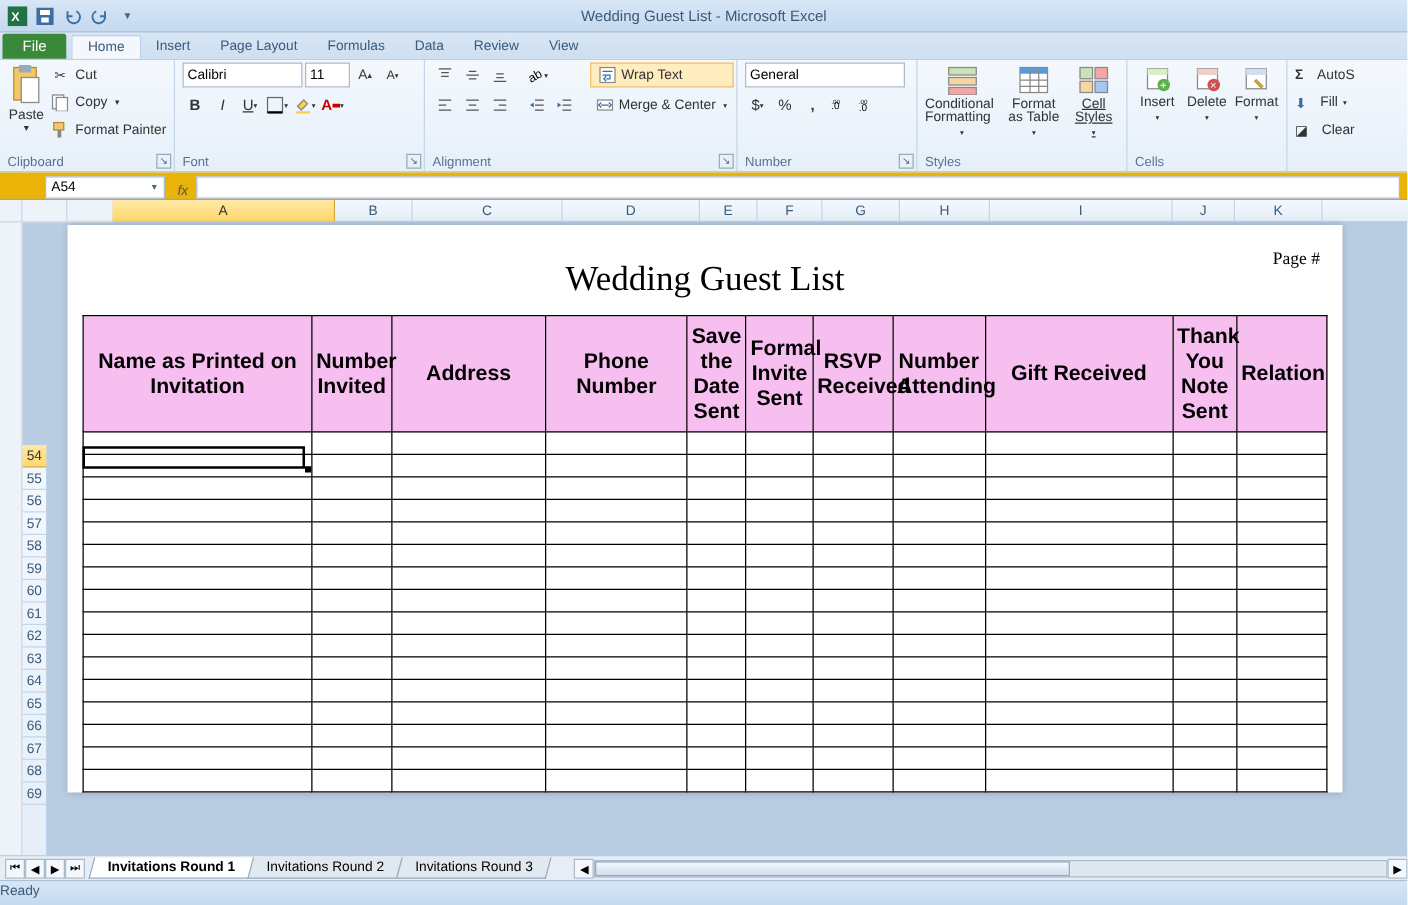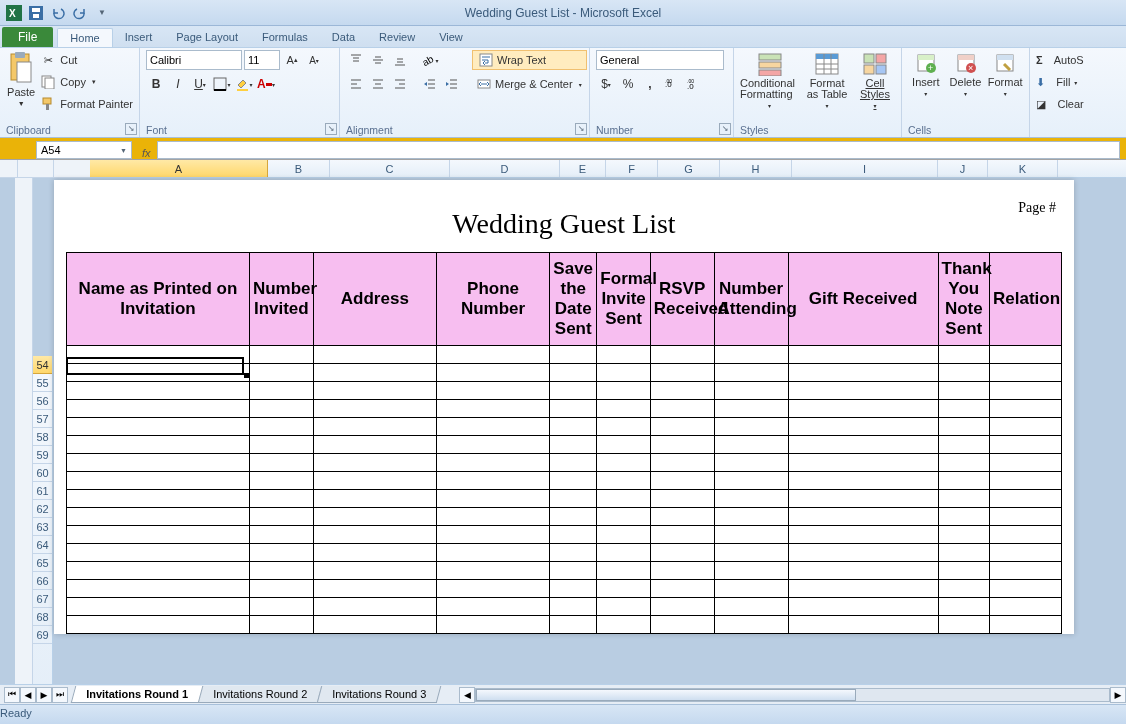--- a/index.html
+++ b/index.html
@@ -447,21 +447,21 @@
         <div class="col-h" style="width: 46px;">E</div>
         <div class="col-h" style="width: 52px;">F</div>
         <div class="col-h" style="width: 62px;">G</div>
         <div class="col-h" style="width: 72px;">H</div>
         <div class="col-h" style="width: 146px;">I</div>
         <div class="col-h" style="width: 50px;">J</div>
         <div class="col-h" style="width: 70px;">K</div>
       </div>
   </div>
 
-  <div class="left-col" style="top:18px;margin-left:15px;">
+  <div class="left-col" style="top:18px;">
     <div class="vruler"></div>
     <div class="row-headers" id="rowheaders" style="width:20px;margin-top:178px;">
         <div class="row-h active">54</div>
         <div class="row-h">55</div>
         <div class="row-h">56</div>
         <div class="row-h">57</div>
         <div class="row-h">58</div>
         <div class="row-h">59</div>
         <div class="row-h">60</div>
         <div class="row-h">61</div>

